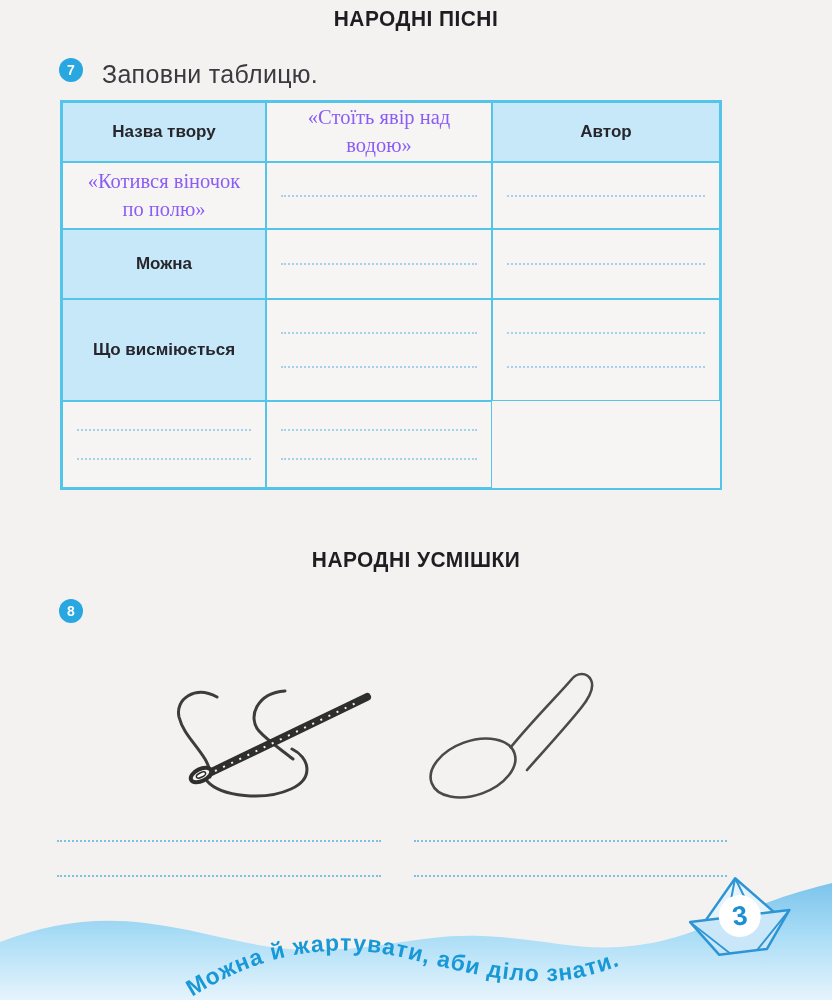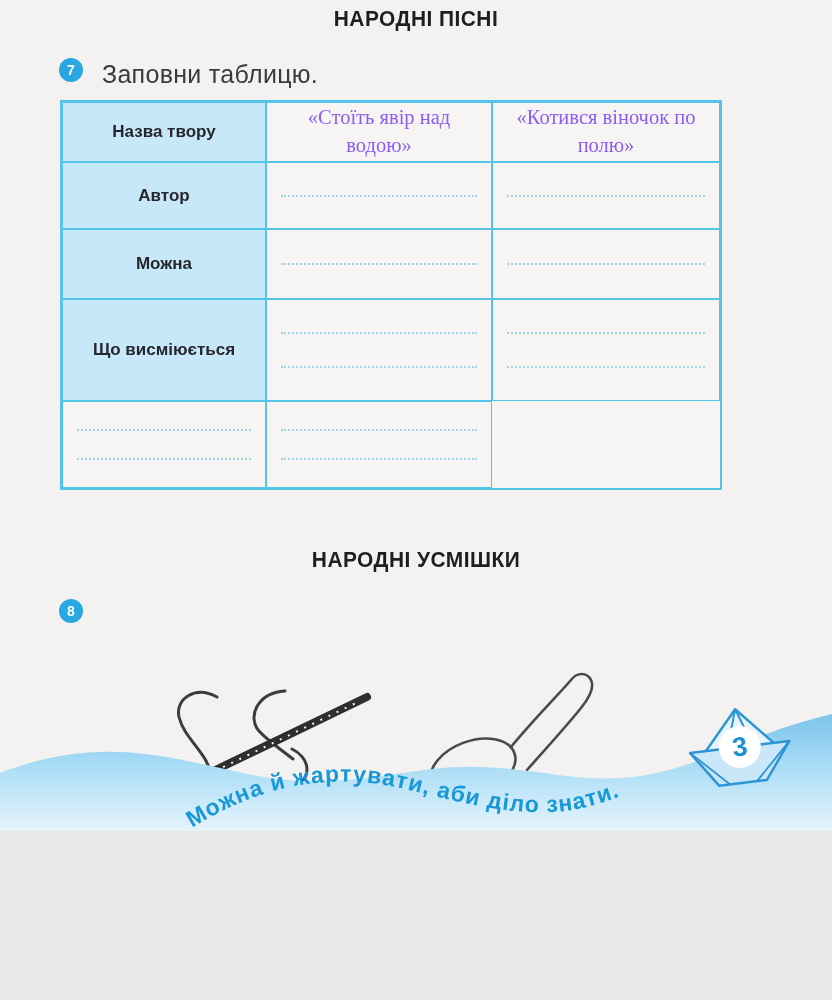--- a/index.html
+++ b/index.html
@@ -1,18 +1,18 @@
 <!DOCTYPE html>
 <html><head>
 <meta charset="utf-8">
 <style>
   * { margin:0; padding:0; box-sizing:border-box; }
   html,body { background:#e9e8e6; }
   .page {
-    position:relative; width:832px; height:831px; margin:0 auto;
+    position:relative; width:832px; height:1000px; margin:0 auto;
     background:#f3f2f0; overflow:hidden;
     font-family:"Liberation Sans", sans-serif; color:#232329;
   }
   .main-title {
     position:absolute; top:6px; left:0; width:100%;
     text-align:center; font-size:22px; font-weight:800;
     letter-spacing:0.5px; color:#1d1d22;
     transform:scaleX(0.95);
   }
   .section-title {
@@ -66,23 +66,23 @@
 <div class="page">
 
   <div class="main-title">НАРОДНІ ПІСНІ</div>
 
   <div class="task-num t7">7</div>
   <div class="instr i7">Заповни таблицю.</div>
 
   <div class="tbl">
     <div class="cell hcol">Назва твору</div>
     <div class="cell quote">«Стоїть явір над водою»</div>
+    <div class="cell hcol">Автор</div>
+
     <div class="cell quote">«Котився віночок по полю»</div>
-
-    <div class="cell hcol">Автор</div>
     <div class="cell acell">
         <div class="wline"></div>
       </div>
     <div class="cell acell">
         <div class="wline"></div>
       </div>
 
     <div class="cell hcol">Можна</div>
     <div class="cell acell">
         <div class="wline"></div>

